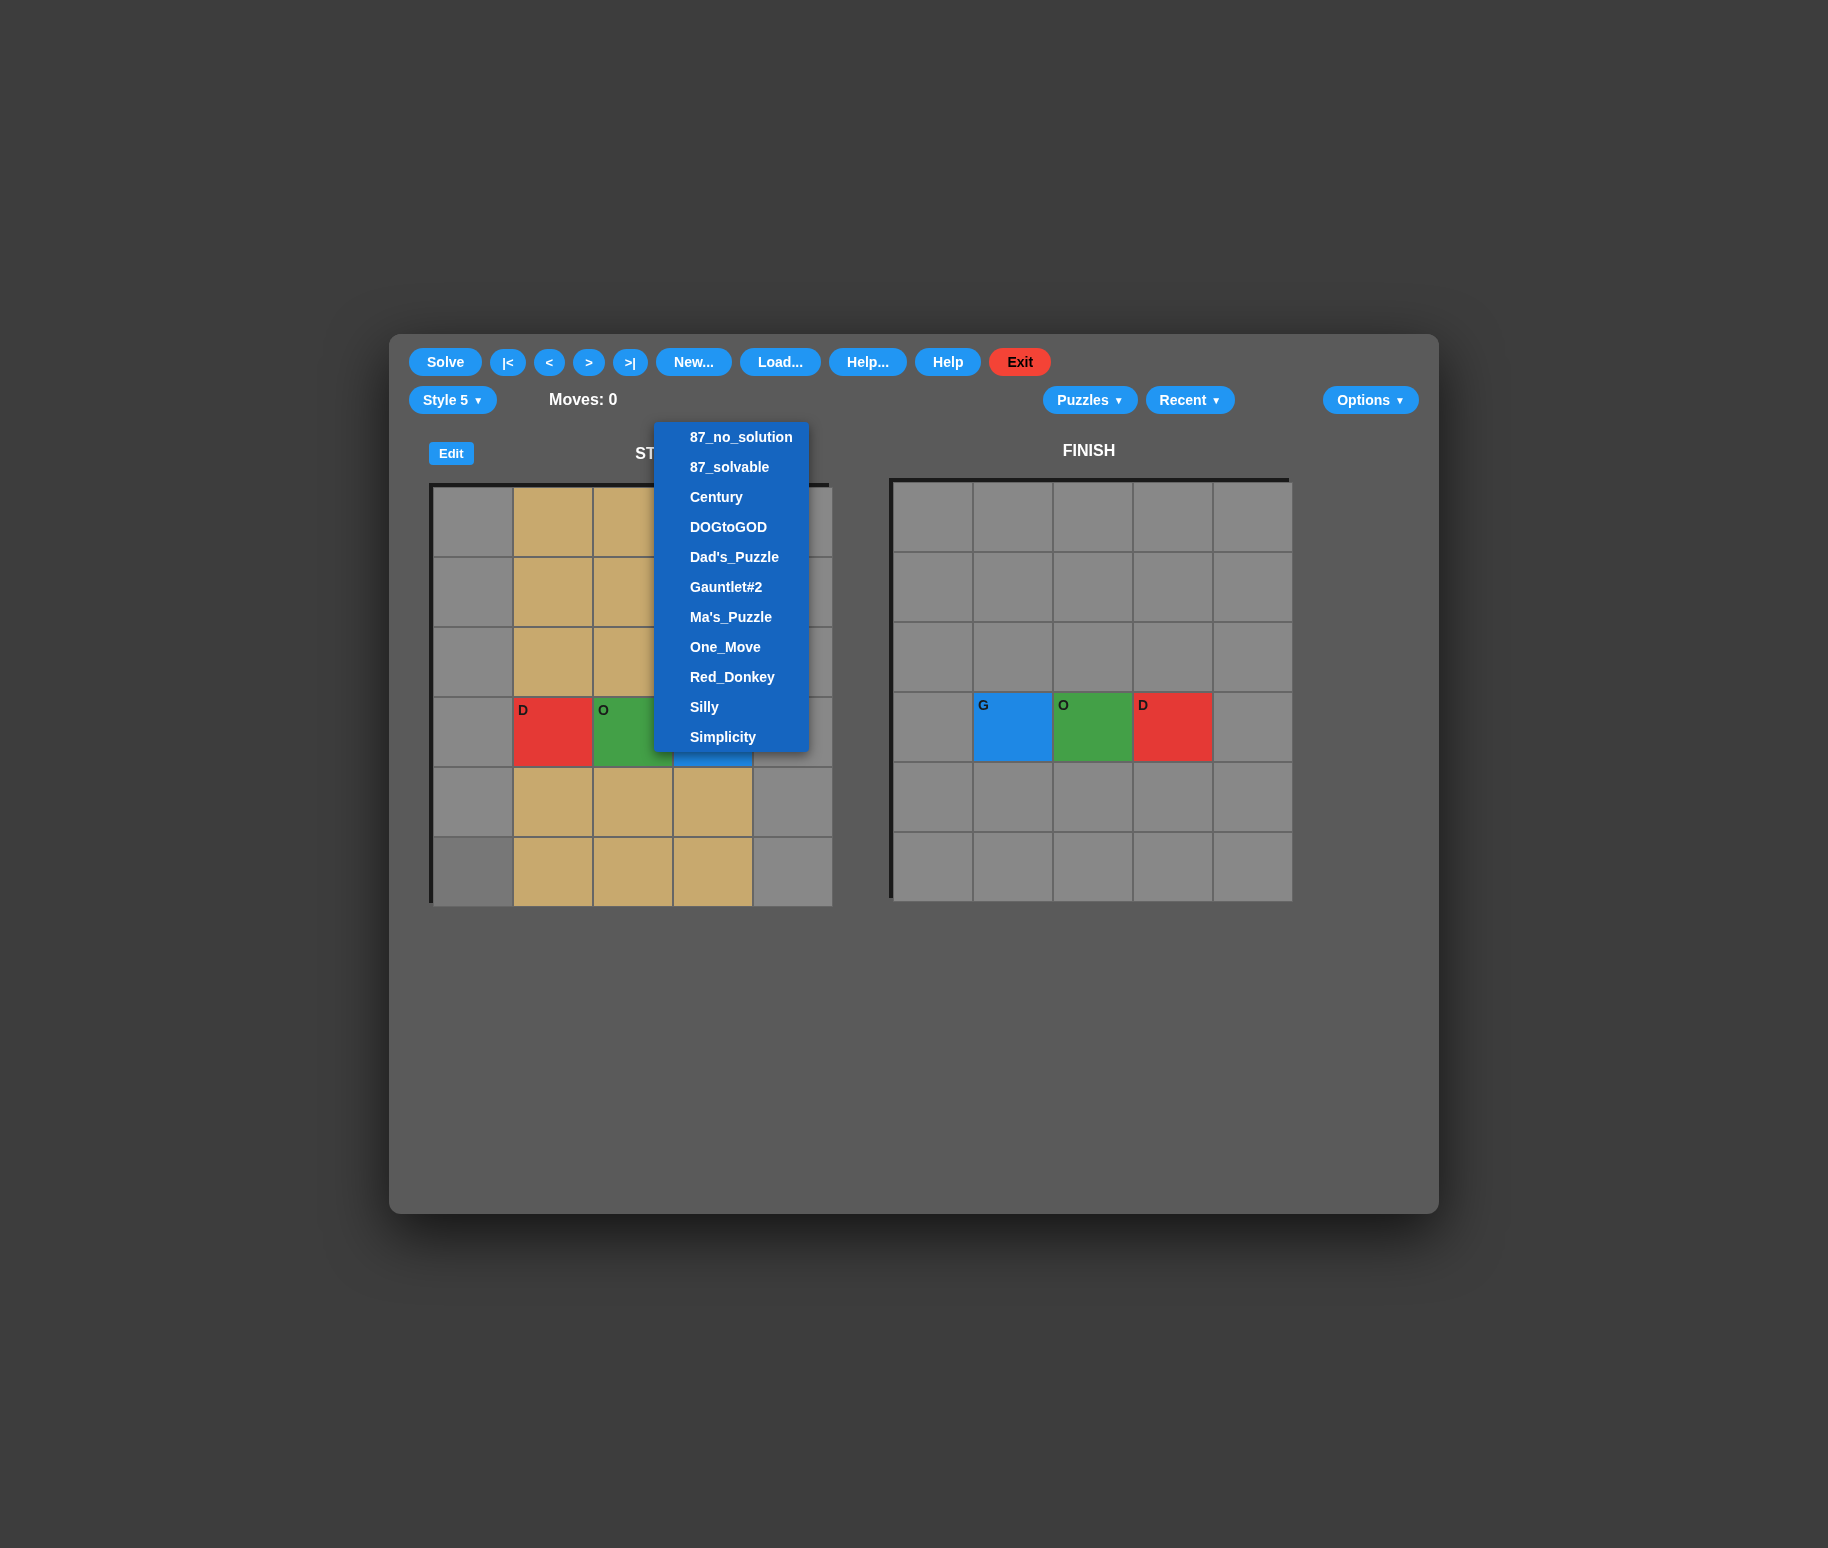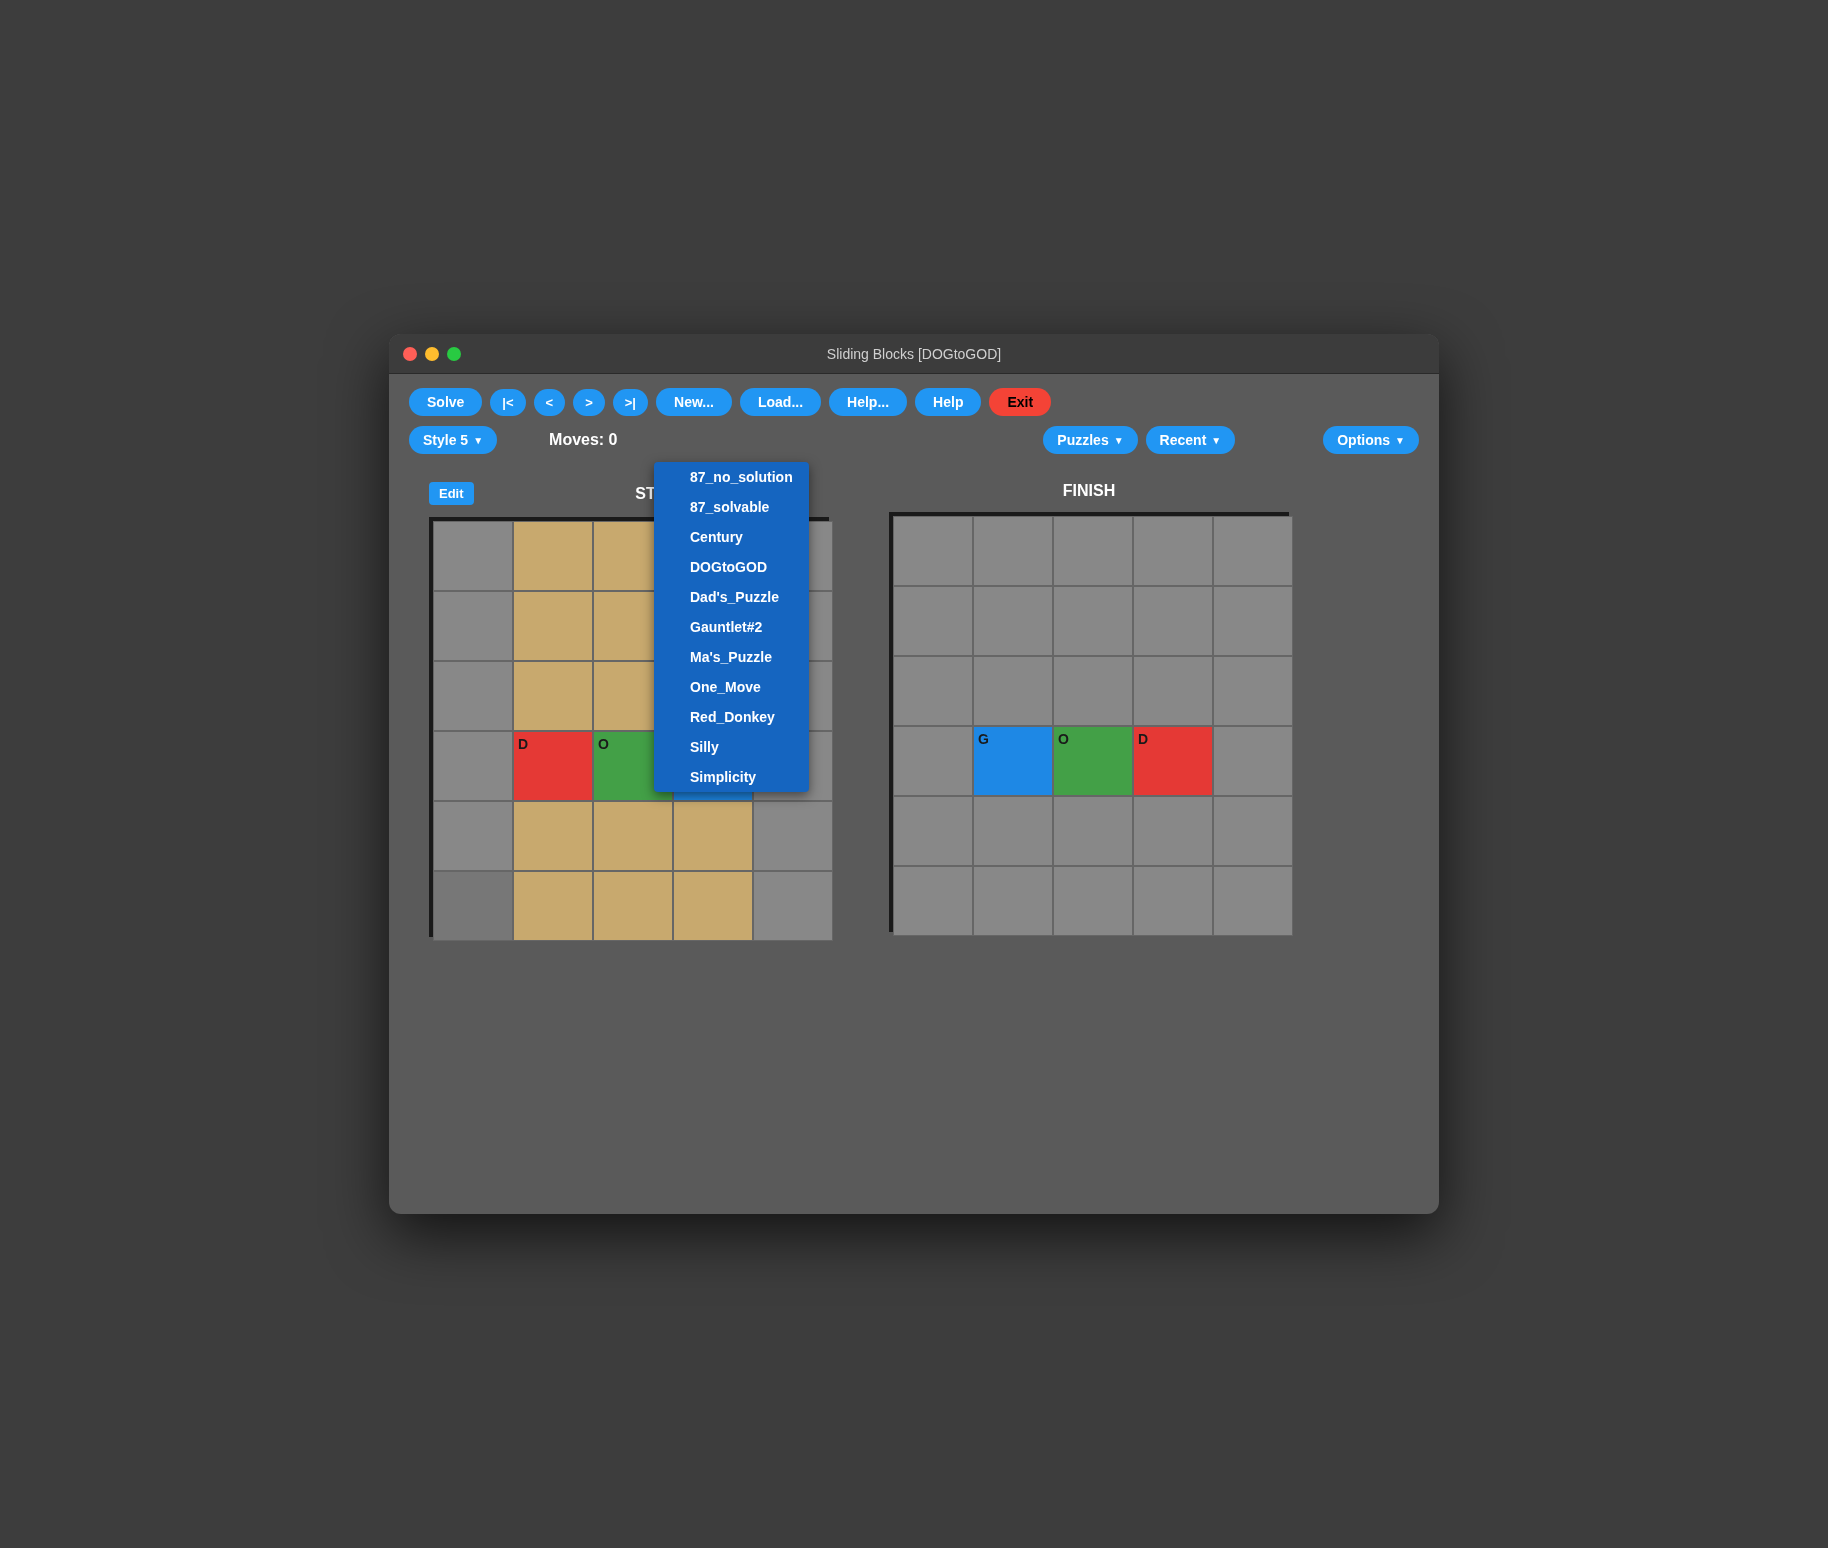--- a/index.html
+++ b/index.html
@@ -148,21 +148,21 @@
     }
     .board-section {
       display: flex;
       flex-direction: column;
       align-items: center;
     }
     .board-header {
       display: flex;
       align-items: center;
       width: 100%;
-      margin-bottom: 12px;
+      margin-bottom: 18px;
       gap: 20px;
     }
     .edit-btn {
       background: #2196F3;
       color: white;
       border: none;
       border-radius: 4px;
       padding: 4px 10px;
       font-size: 13px;
       font-weight: 700;
@@ -238,28 +238,20 @@
     }
     .cell-block {
       border: 1px solid #666;
     }
   </style>
 </head>
 <body>
 
 <div class="window">
 
-  <div class="titlebar">
-    <div class="titlebar-buttons">
-      <button class="titlebar-btn btn-close"></button>
-      <button class="titlebar-btn btn-min"></button>
-      <button class="titlebar-btn btn-max"></button>
-    </div>
-    <span class="titlebar-title">Sliding Blocks [DOGtoGOD]</span>
-  </div>
 
   <div class="toolbar">
     <div class="toolbar-row1">
       <button class="btn">Solve</button>
       <button class="btn-icon">|&lt;</button>
       <button class="btn-icon">&lt;</button>
       <button class="btn-icon">&gt;</button>
       <button class="btn-icon">&gt;|</button>
       <button class="btn">New...</button>
       <button class="btn">Load...</button>

